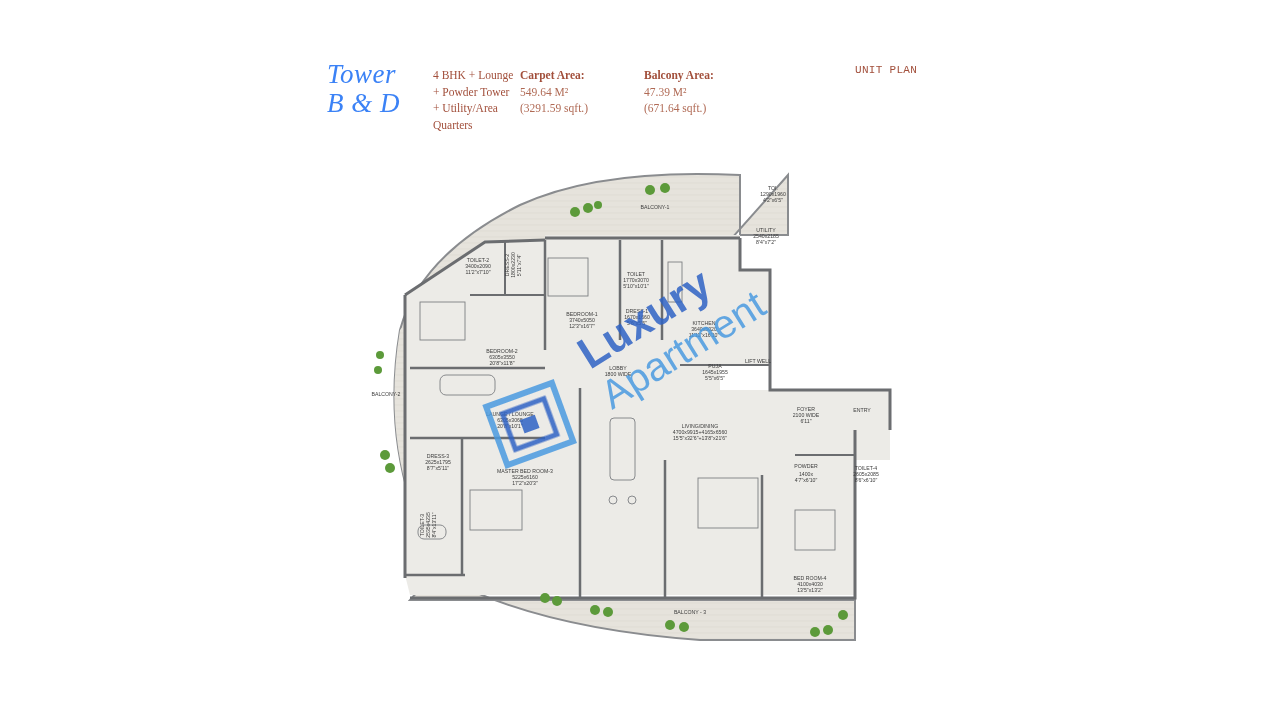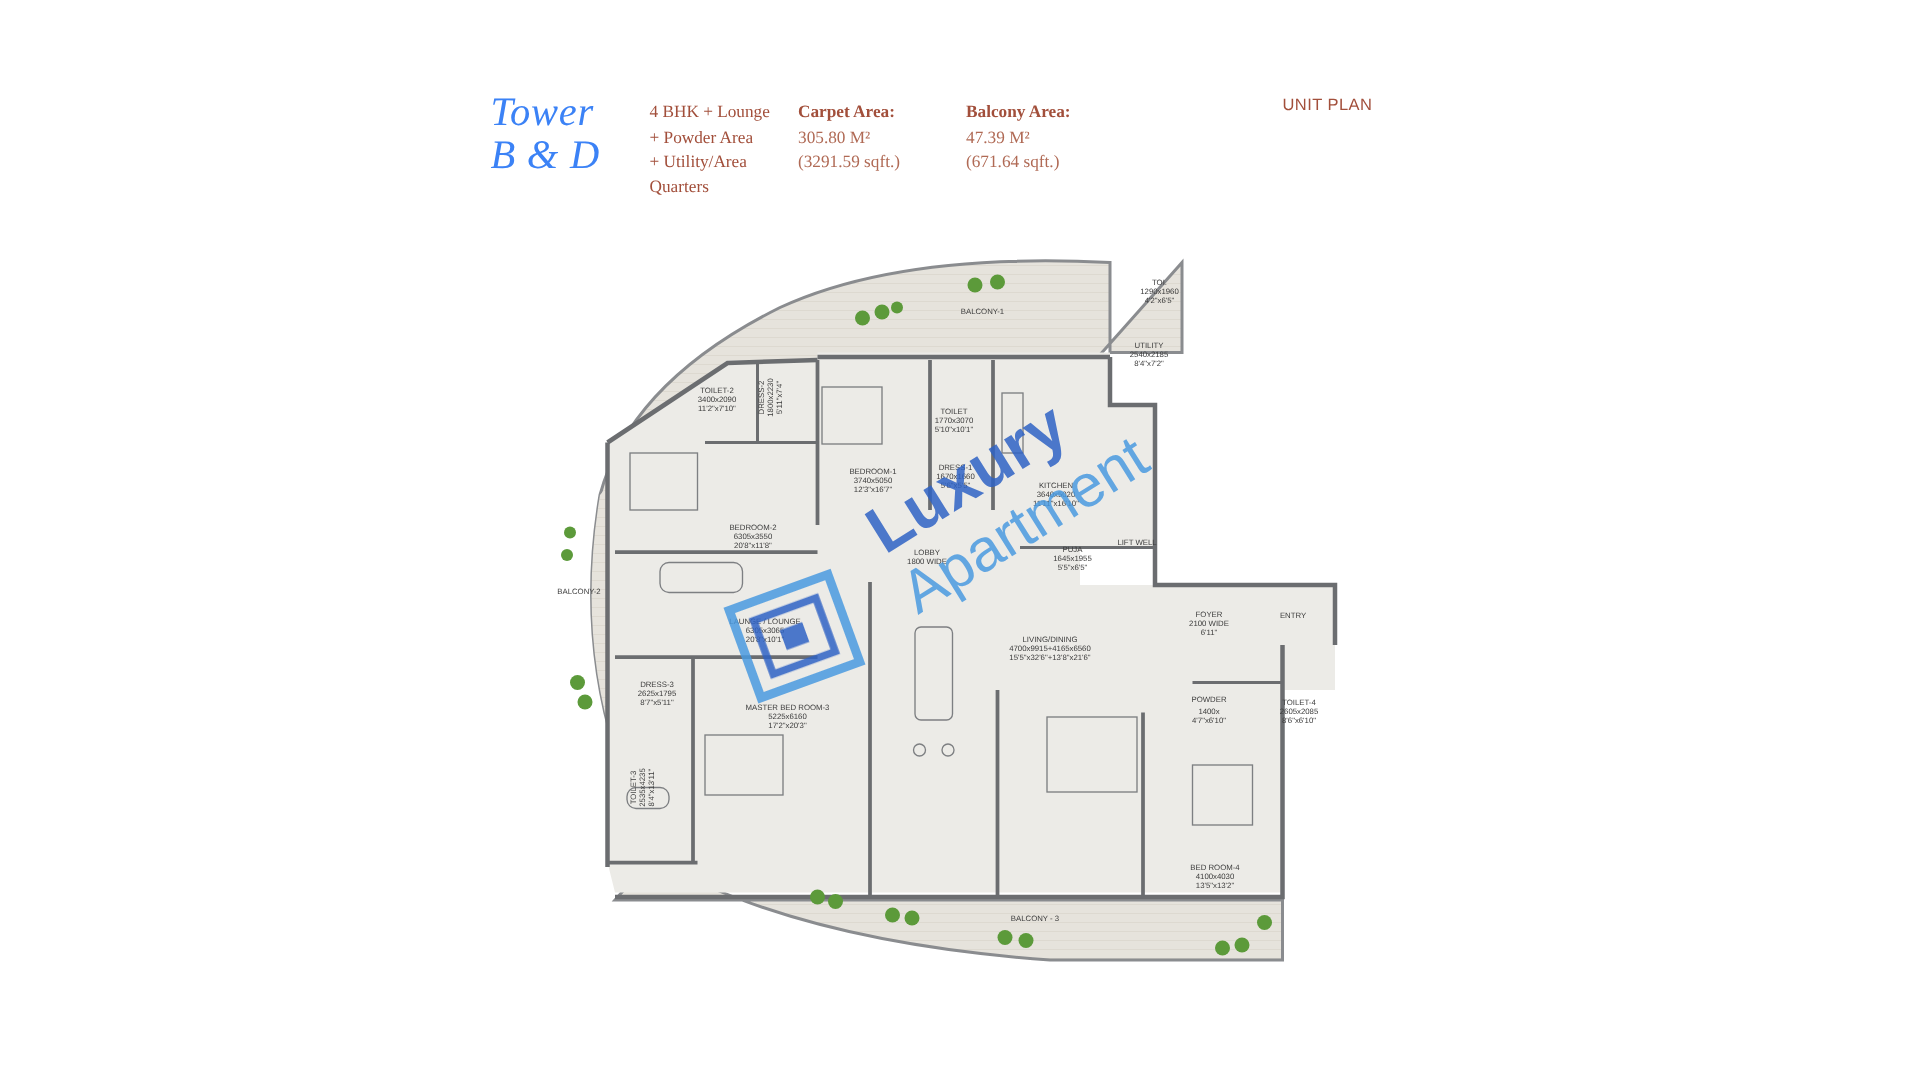--- a/index.html
+++ b/index.html
@@ -3,45 +3,45 @@
 <meta charset="utf-8">
 <style>
   html,body{margin:0;padding:0;background:#ffffff;}
   body{width:1280px;height:720px;position:relative;overflow:hidden;font-family:"DejaVu Serif",serif;}
   .hdr{position:absolute;color:#3b82f6;}
   #tower-title{left:327px;top:60px;font-family:"Liberation Serif",serif;font-style:italic;font-size:27px;line-height:29px;letter-spacing:0.5px;}
   .col{position:absolute;top:67px;font-family:"Liberation Serif",serif;font-size:11.5px;line-height:16.5px;color:#a24f3b;}
   .col .b{font-weight:bold;}
   .col .v{color:#b06a55;}
   #config-col{left:433px;font-weight:normal;}
-  #carpet-col{left:532px;}
+  #carpet-col{left:520px;}
   #balcony-col{left:644px;}
-  #unit-plan{position:absolute;left:855px;top:64px;font-family:Liberation Sans, sans-serif;font-size:11px;color:#a24f3b;letter-spacing:0.3px;}
+  #unit-plan{position:absolute;left:855px;top:64px;font-family:Liberation Mono, monospace;font-size:11px;color:#a24f3b;letter-spacing:0.3px;}
   #plan{position:absolute;left:360px;top:165px;width:560px;height:490px;}
   .lbl{font-family:"Liberation Sans",sans-serif;font-size:5.2px;fill:#3c3c3c;text-anchor:middle;}
   .wm-text{font-family:"Liberation Sans",sans-serif;}
 </style>
 </head>
 <body>
 
 <div id="tower-title" class="hdr">
   <div>Tower</div>
   <div>B &amp; D</div>
 </div>
 
 <div id="config-col" class="col">
   <div>4 BHK + Lounge</div>
-  <div>+ Powder Area</div>
+  <div>+ Powder Tower</div>
   <div>+ Utility/Area</div>
   <div>Quarters</div>
 </div>
 
 <div id="carpet-col" class="col">
   <div class="b">Carpet Area:</div>
-  <div class="v">305.80 M²</div>
+  <div class="v">549.64 M²</div>
   <div class="v">(3291.59 sqft.)</div>
 </div>
 
 <div id="balcony-col" class="col">
   <div class="b">Balcony Area:</div>
   <div class="v">47.39 M²</div>
   <div class="v">(671.64 sqft.)</div>
 </div>
 
 <div id="unit-plan">UNIT PLAN</div>

